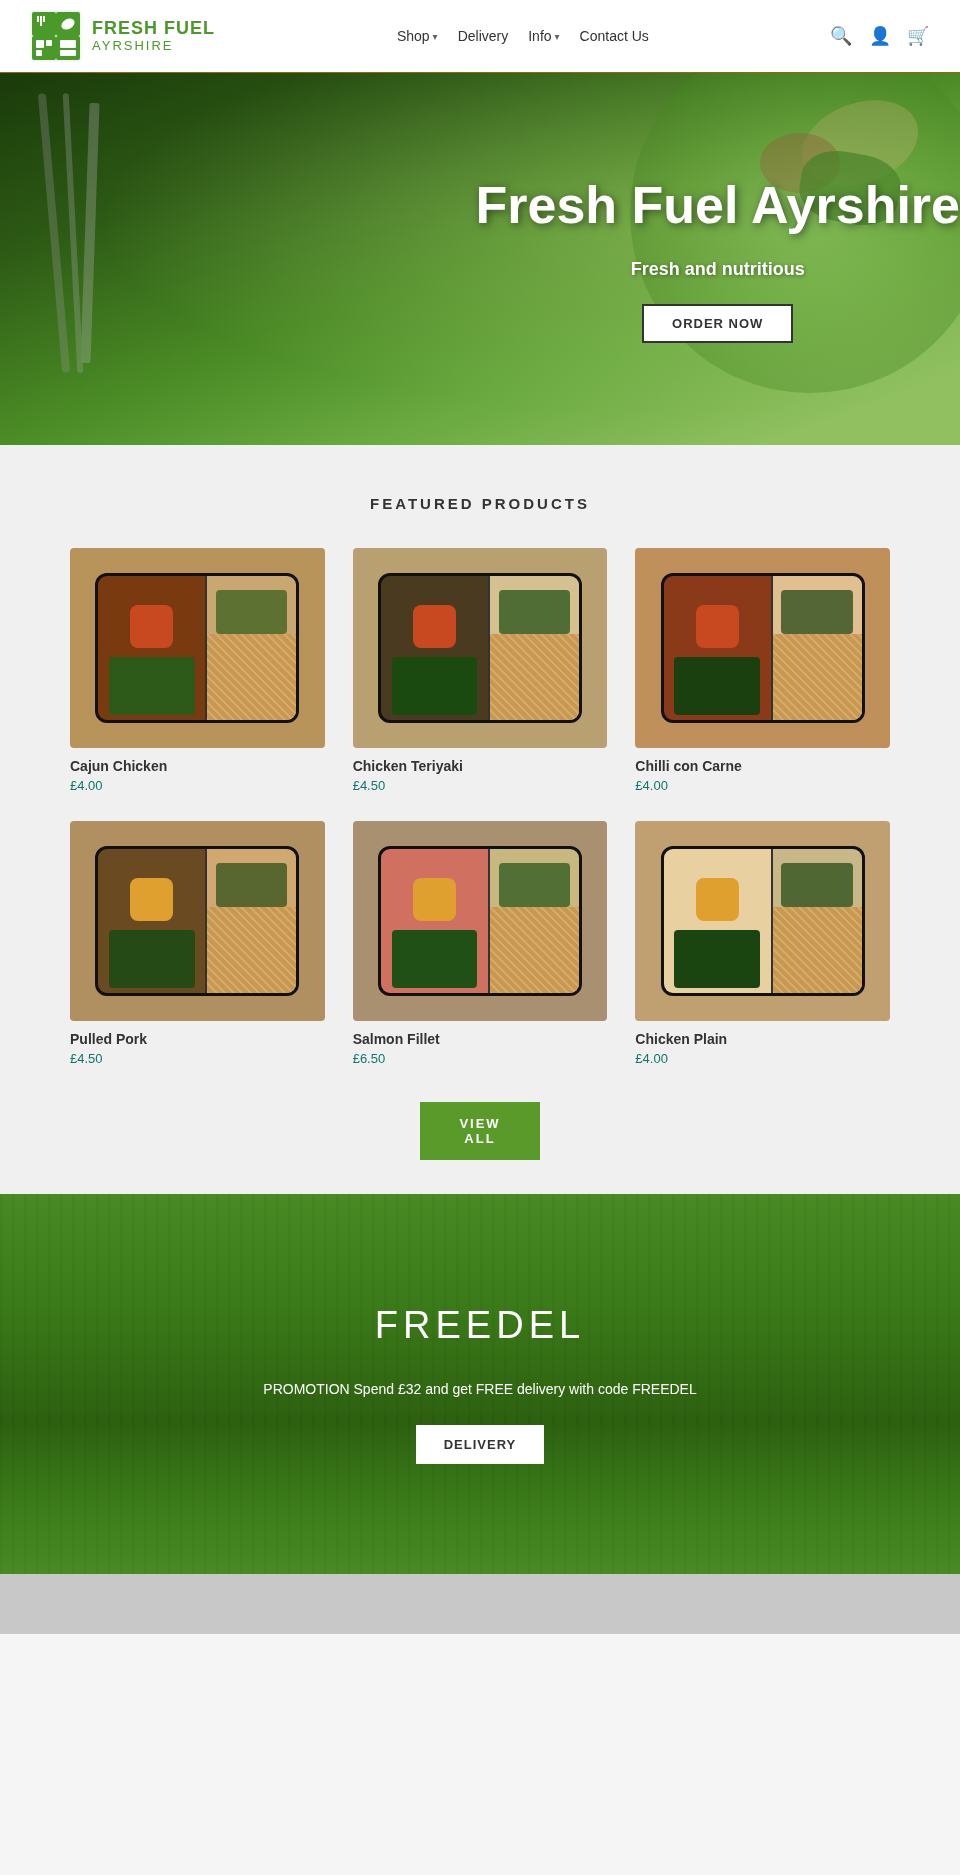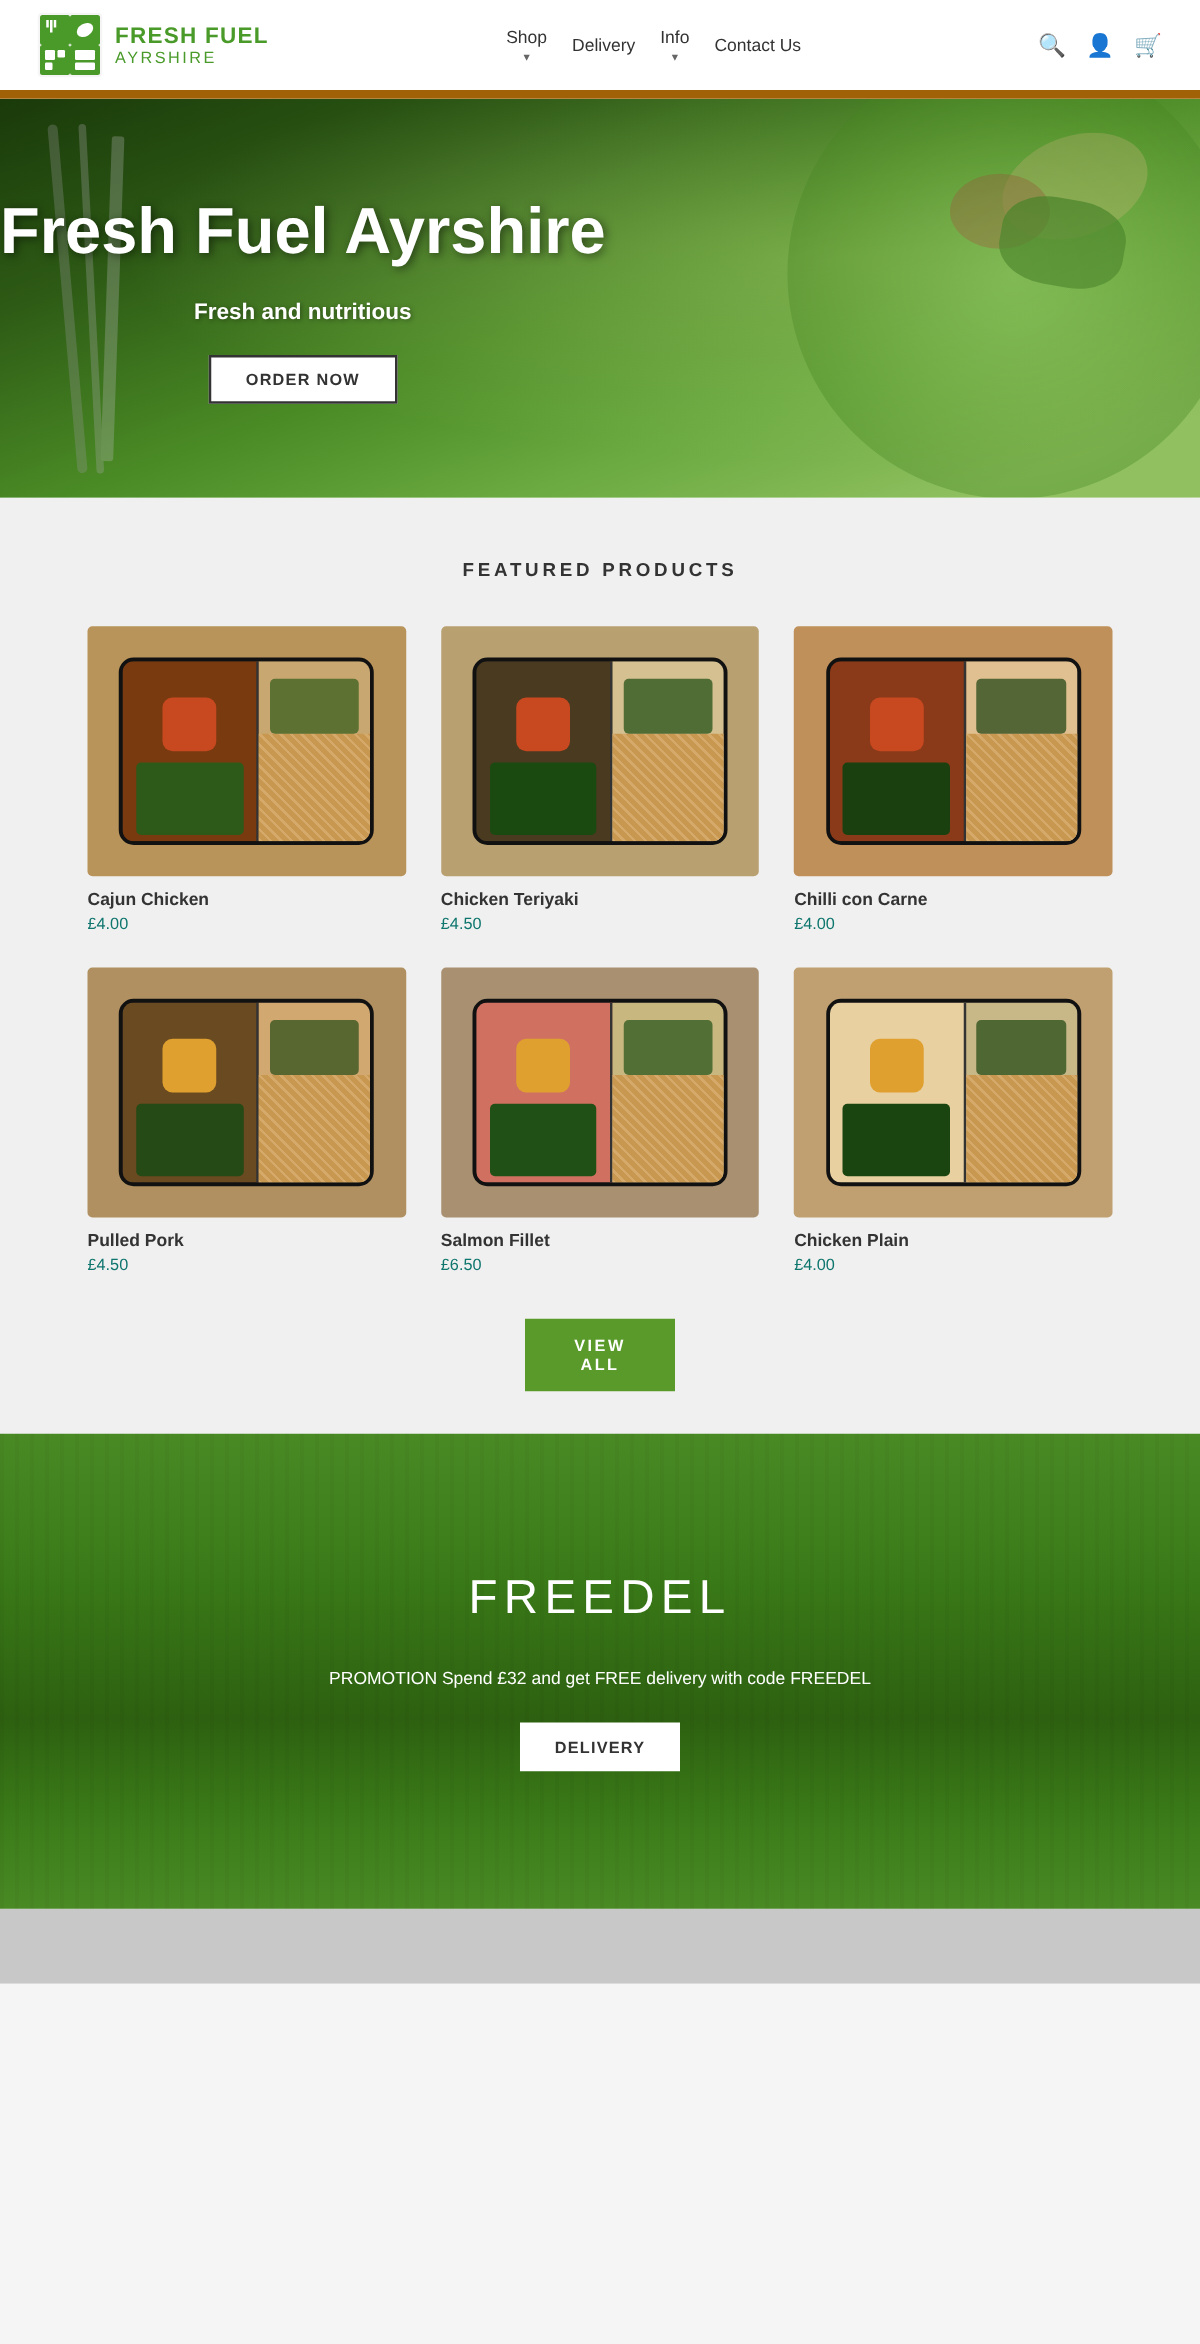--- a/index.html
+++ b/index.html
@@ -5,21 +5,21 @@
     * { margin: 0; padding: 0; box-sizing: border-box; }
     body { font-family: Arial, sans-serif; background: #f5f5f5; color: #333; }
 
     
     header {
       display: flex;
       align-items: center;
       justify-content: space-between;
       background: #fff;
       padding: 10px 30px;
-      border-bottom: 7px solid #a16207;
+      border-bottom: 1px solid #a16207;
       position: relative;
       z-index: 10;
     }
     .logo-area {
       display: flex;
       align-items: center;
       gap: 10px;
     }
     .logo-icon {
       width: 52px;
@@ -47,46 +47,45 @@
       gap: 20px;
     }
     nav a, nav .nav-dropdown {
       text-decoration: none;
       color: #333;
       font-size: 14px;
       cursor: pointer;
       display: flex;
       align-items: center;
       gap: 3px;
-      flex-direction: column;
     }
     .chevron {
       font-size: 10px;
       color: #666;
     }
     .header-icons {
       display: flex;
       align-items: center;
       gap: 16px;
     }
     .header-icon {
       cursor: pointer;
       font-size: 18px;
       color: #333;
     }
 
     
     .hero {
       position: relative;
       width: 100%;
-      height: 319px;
+      height: 372px;
       background: linear-gradient(135deg, #2d5a1b 0%, #4a9a2a 30%, #6ab540 60%, #8dc96a 80%, #a0c878 100%);
       display: flex;
       align-items: center;
-      justify-content: flex-start;
+      justify-content: flex-end;
       overflow: hidden;
     }
     .hero-bg {
       position: absolute;
       inset: 0;
       background:
         radial-gradient(ellipse at 70% 40%, rgba(180,210,120,0.4) 0%, transparent 60%),
         linear-gradient(160deg, #1a3a0a 0%, #2d5a15 25%, #4a8a25 50%, #6aaa40 70%, #90c060 90%);
     }
     .hero-content {

